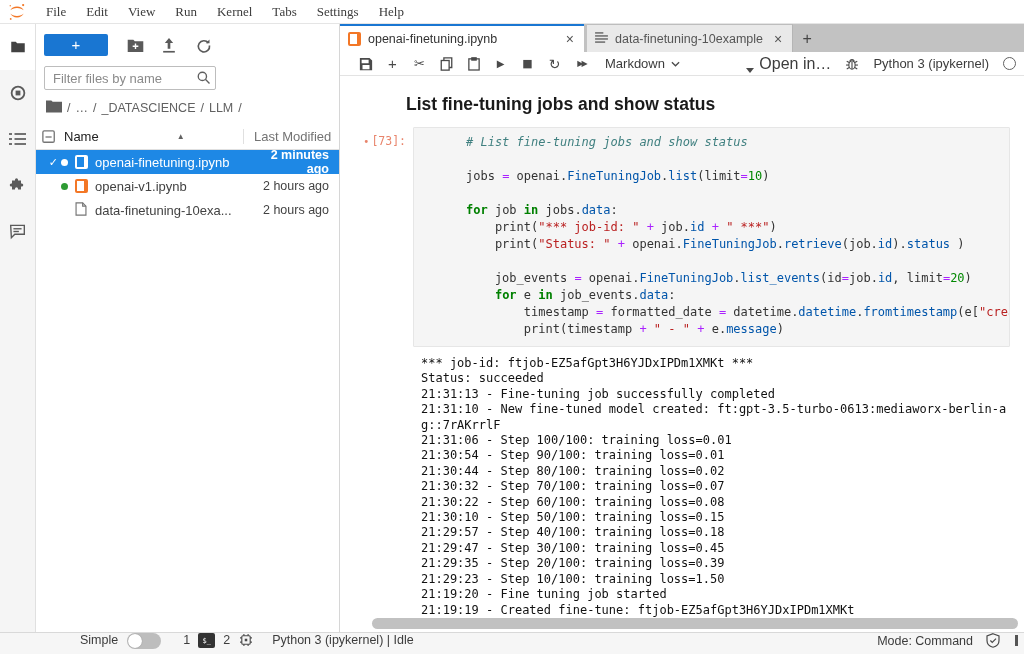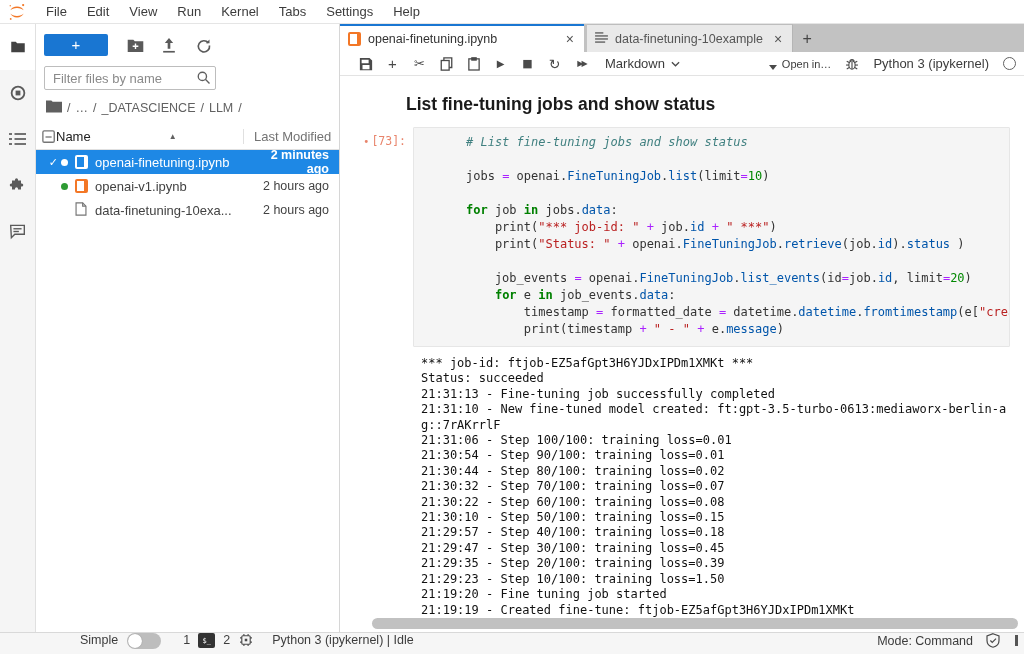--- a/index.html
+++ b/index.html
@@ -3,21 +3,21 @@
 <meta charset="utf-8">
 <style>
   * { margin:0; padding:0; box-sizing:border-box; }
   html,body { width:1024px; height:654px; overflow:hidden; }
   body { font-family:"Liberation Sans", sans-serif; background:#fff; color:#333; font-size:13px; }
   .app { width:1024px; height:654px; display:flex; flex-direction:column; }
 
   
   .menubar { height:24px; background:#fff; display:flex; align-items:center; border-bottom:1px solid #e5e5e5; flex:0 0 24px; }
   .logo { width:18px; height:18px; margin:0 10px 0 8px; display:inline-flex; }
-  .menu-items { display:flex; align-items:center; gap:0; }
+  .menu-items { display:flex; align-items:center; gap:0;font-family:Liberation Serif, serif; }
   .menu-item { padding:0 10px; font-size:13px; color:#3c3c3c; cursor:default; }
 
   
   .body { flex:1 1 auto; display:flex; min-height:0; }
 
   
   .sidestrip { width:36px; background:#f5f5f5; border-right:1px solid #e0e0e0; display:flex; flex-direction:column; }
   .side-tab { height:46px; display:flex; align-items:center; justify-content:center; }
   .side-tab.active { background:#fff; }
   .side-tab svg { display:block; }
@@ -26,21 +26,21 @@
   .filebrowser { width:304px; background:#fff; display:flex; flex-direction:column; border-right:1px solid #d6d6d6; }
   .fb-toolbar { display:flex; align-items:center; padding:10px 8px 6px 8px; gap:0; }
   .new-launcher { background:#1976d2; color:#fff; border:none; width:64px; height:22px; border-radius:2px; font-size:15px; line-height:20px; margin-left:0; cursor:pointer; }
   .fb-tool { width:34px; height:22px; display:flex; align-items:center; justify-content:center; color:#5a5a5a; }
   .fb-filter { margin:4px 8px 6px 8px; position:relative; }
   .fb-filter input { width:172px; height:24px; border:1px solid #bdbdbd; border-radius:2px; padding:0 24px 0 8px; font-size:13px; color:#424242; font-family:"Liberation Sans",sans-serif; background:#fff; }
   .fb-filter input::placeholder { color:#8a8a8a; }
   .fb-filter .mag { position:absolute; left:152px; top:4px; }
   .fb-breadcrumb { display:flex; align-items:center; gap:5px; padding:4px 8px 8px 10px; font-size:12.5px; color:#616161; }
   .fb-header { display:flex; align-items:center; height:26px; border-bottom:1px solid #e0e0e0; font-size:13px; color:#212121; padding-left:6px; }
-  .fb-header .hdr-name { margin-left:0; flex:1; display:flex; align-items:center; }
+  .fb-header .hdr-name { margin-left:8px; flex:1; display:flex; align-items:center; }
   .fb-header .sortarrow { color:#616161; font-size:8px; margin-left:78px; }
   .fb-header .hdr-mod { width:96px; border-left:1px solid #e0e0e0; padding-left:10px; color:#737373; }
   .fb-list { flex:1; }
   .fb-row { display:flex; align-items:center; height:24px; font-size:13px; color:#424242; padding-left:4px; }
   .fb-row.selected { background:#1e88e5; color:#fff; }
   .fb-row .stat { width:28px; display:flex; align-items:center; justify-content:flex-end; gap:3px; }
   .fb-row .ficon { width:16px; margin:0 6px 0 5px; display:flex; justify-content:center; }
   .fb-row .fname { flex:1; white-space:nowrap; overflow:hidden; }
   .fb-row .fmod { width:92px; text-align:right; padding-right:10px; font-size:12.5px; }
   .fb-row.selected .fmod { color:#fff; font-weight:bold; }
@@ -59,21 +59,21 @@
   .tab.inactive { background:#e9e9e9; border-top:1px solid #bdbdbd; border-right:1px solid #b5b5b5; color:#555; margin-left:3px; }
   .tab .close { color:#555; font-size:14px; margin-left:auto; padding:0 2px; }
   .tab.inactive .close { margin-left:2px; }
   .tab-add { width:28px; height:26px; display:flex; align-items:center; justify-content:center; color:#444; font-size:16px; }
 
   .nbtoolbar { height:24px; background:#fff; border-bottom:1px solid #e3e3e3; display:flex; align-items:center; padding:0 8px 0 12px; gap:0; flex:0 0 24px; }
   .tbtn { width:27px; height:20px; display:flex; align-items:center; justify-content:center; color:#4a4a4a; }
   .tbtn.glyph { font-family:"DejaVu Sans",sans-serif; font-size:12px; }
   .celltype { display:flex; align-items:center; gap:6px; margin-left:10px; font-size:13px; color:#3c3c3c; }
   .tb-right { margin-left:auto; display:flex; align-items:center; gap:14px; }
-  .openin { display:flex; align-items:flex-end; gap:5px; font-size:11px; color:#3c3c3c; }
+  .openin { display:flex; align-items:flex-end; gap:5px; font-size:16px; color:#3c3c3c; }
   .kernelname { font-size:13px; color:#3c3c3c; }
   .kstatus { width:13px; height:13px; border:1.5px solid #616161; border-radius:50%; }
 
   
   .nbcontent { flex:1; background:#fff; position:relative; overflow:hidden; padding-top:12px; }
   .md-heading { font-size:17.5px; font-weight:bold; color:#1a1a1a; margin:6px 0 12px 66px; font-family:"Liberation Sans",sans-serif; }
   .cellrow { display:flex; margin-right:14px; }
   .promptcol { width:73px; flex:0 0 73px; text-align:right; padding:7px 7px 0 0; font-family:"DejaVu Sans Mono",monospace; font-size:11.5px; color:#e8846b; white-space:nowrap; }
   .promptcol .pdot { color:#e8846b; margin-right:2px; font-size:10px; }
   .cellbox { flex:1; background:#f5f5f5; border:1px solid #e6e6e6; border-radius:1px; padding:6px 0 8px 7px; overflow:hidden; }

